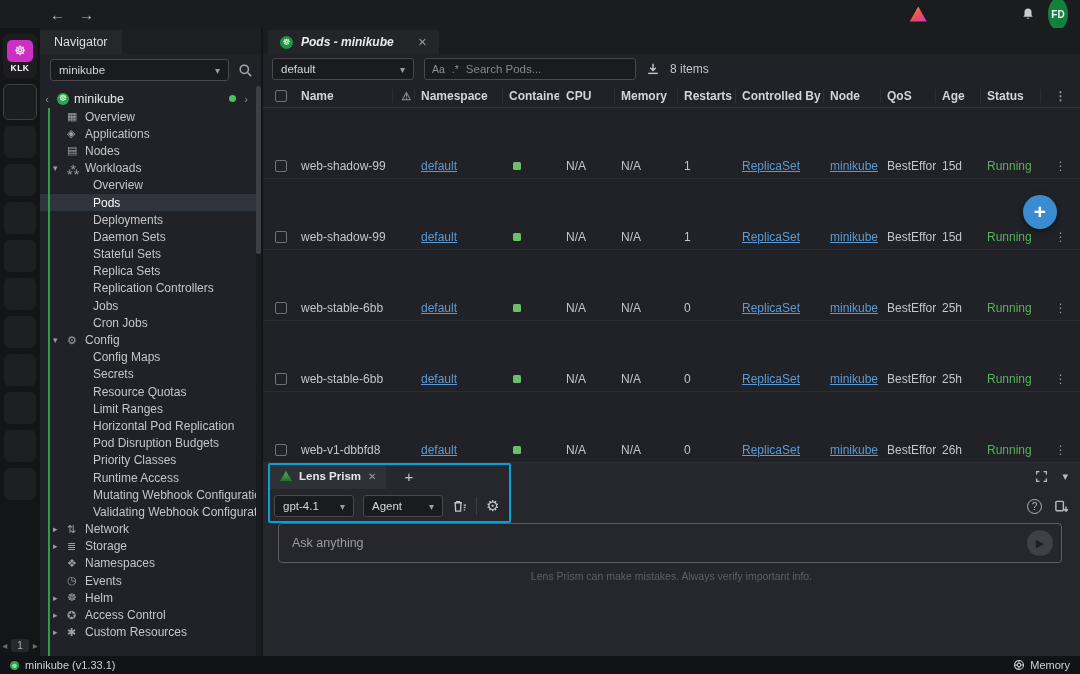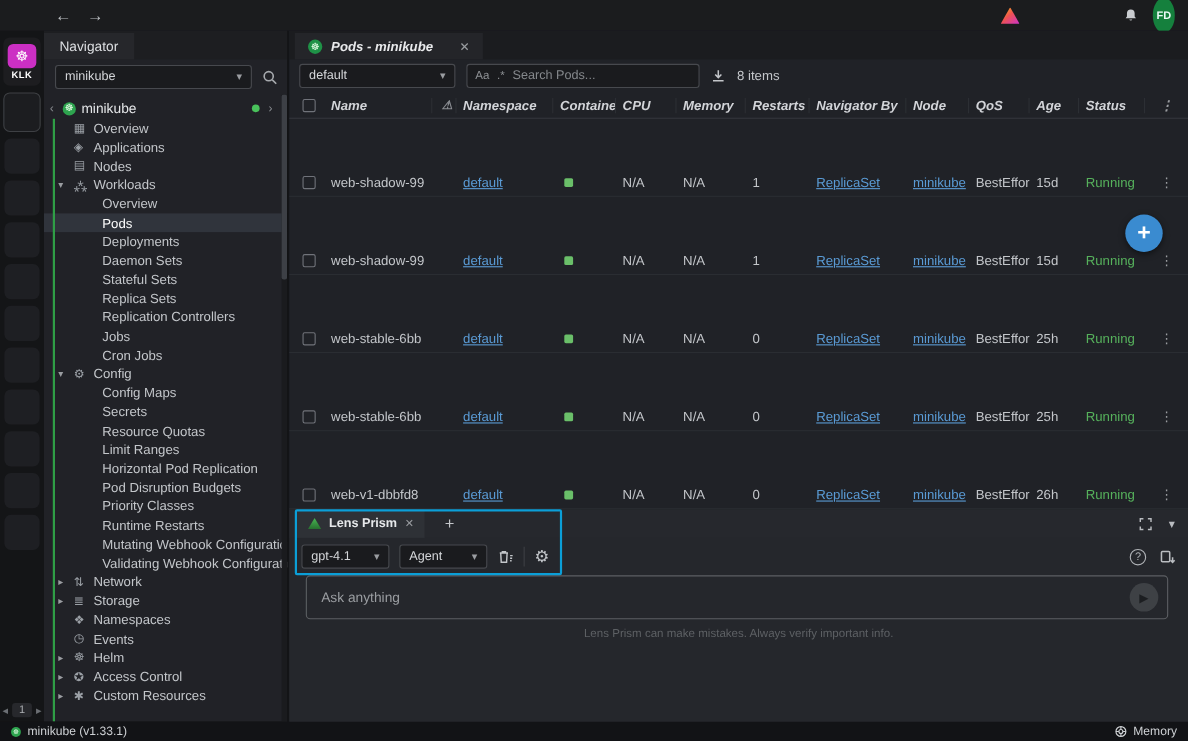--- a/index.html
+++ b/index.html
@@ -78,21 +78,21 @@
   .searchbox input { background:transparent; border:none; outline:none; color:#d4d6d9;
     font-size:11.5px; width:120px; font-family:inherit; }
   .searchbox input::placeholder { color:#85888c; }
   .items-count { color:#c3c6ca; font-size:12px; }
   .icon-btn { display:flex; align-items:center; justify-content:center; cursor:pointer; }
 
   
   .podtable { flex:none; }
   .trow { display:grid; grid-template-columns:26px 98px 22px 88px 57px 55px 63px 58px 88px 57px 55px 45px 60px 1fr;
     align-items:center; padding-left:6px; }
-  .thead { height:24px; border-bottom:1px solid #33363c; color:#d2d4d8; font-weight:bold; font-size:12px;font-style:italic; }
+  .thead { height:24px; border-bottom:1px solid #33363c; color:#d2d4d8; font-weight:bold; font-size:12px; }
   .thead .th { overflow:hidden; white-space:nowrap; border-right:1px solid #2c2f34; height:14px;
     line-height:14px; padding-left:6px; }
   .thead .th:last-child { border-right:none; }
   .tr { height:26px; border-bottom:1px solid #2a2d32; color:#c3c6ca;margin-top:45px; }
   .td { overflow:hidden; white-space:nowrap; padding-left:6px; }
   .cb { width:12px; height:12px; border:1px solid #70737a; border-radius:2px; background:transparent;
     margin-left:6px; cursor:pointer; }
   .link { color:#5a9bd5; text-decoration:underline; cursor:pointer; }
   .c-square { width:8px; height:8px; background:#6abf69; border-radius:1.5px; display:inline-block; margin-left:4px; }
   .status-run { color:#56b15c; }
@@ -281,21 +281,21 @@
             <div class="tree-item lvl2">
               <div>Horizontal Pod Replication</div>
             </div>
             <div class="tree-item lvl2">
               <div>Pod Disruption Budgets</div>
             </div>
             <div class="tree-item lvl2">
               <div>Priority Classes</div>
             </div>
             <div class="tree-item lvl2">
-              <div>Runtime Restarts</div>
+              <div>Runtime Access</div>
             </div>
             <div class="tree-item lvl2">
               <div>Mutating Webhook Configurations</div>
             </div>
             <div class="tree-item lvl2">
               <div>Validating Webhook Configurations</div>
             </div>
             <div class="tree-item lvl1">
               <div class="chev">▸</div>
               <div class="t-icon">⇅</div>
@@ -367,21 +367,21 @@
       <div class="podtable">
         <div class="trow thead" id="table-head">
             <div class="cb"></div>
             <div class="th">Name</div>
             <div class="th warn-h">⚠</div>
             <div class="th">Namespace</div>
             <div class="th">Container</div>
             <div class="th">CPU</div>
             <div class="th">Memory</div>
             <div class="th">Restarts</div>
-            <div class="th">Navigator By</div>
+            <div class="th">Controlled By</div>
             <div class="th">Node</div>
             <div class="th">QoS</div>
             <div class="th">Age</div>
             <div class="th">Status</div>
             <div class="kebab">⋮</div>
           </div>
         <div id="table-body">
             <div class="trow tr">
               <div class="cb"></div>
               <div class="td">web-shadow-99</div>

